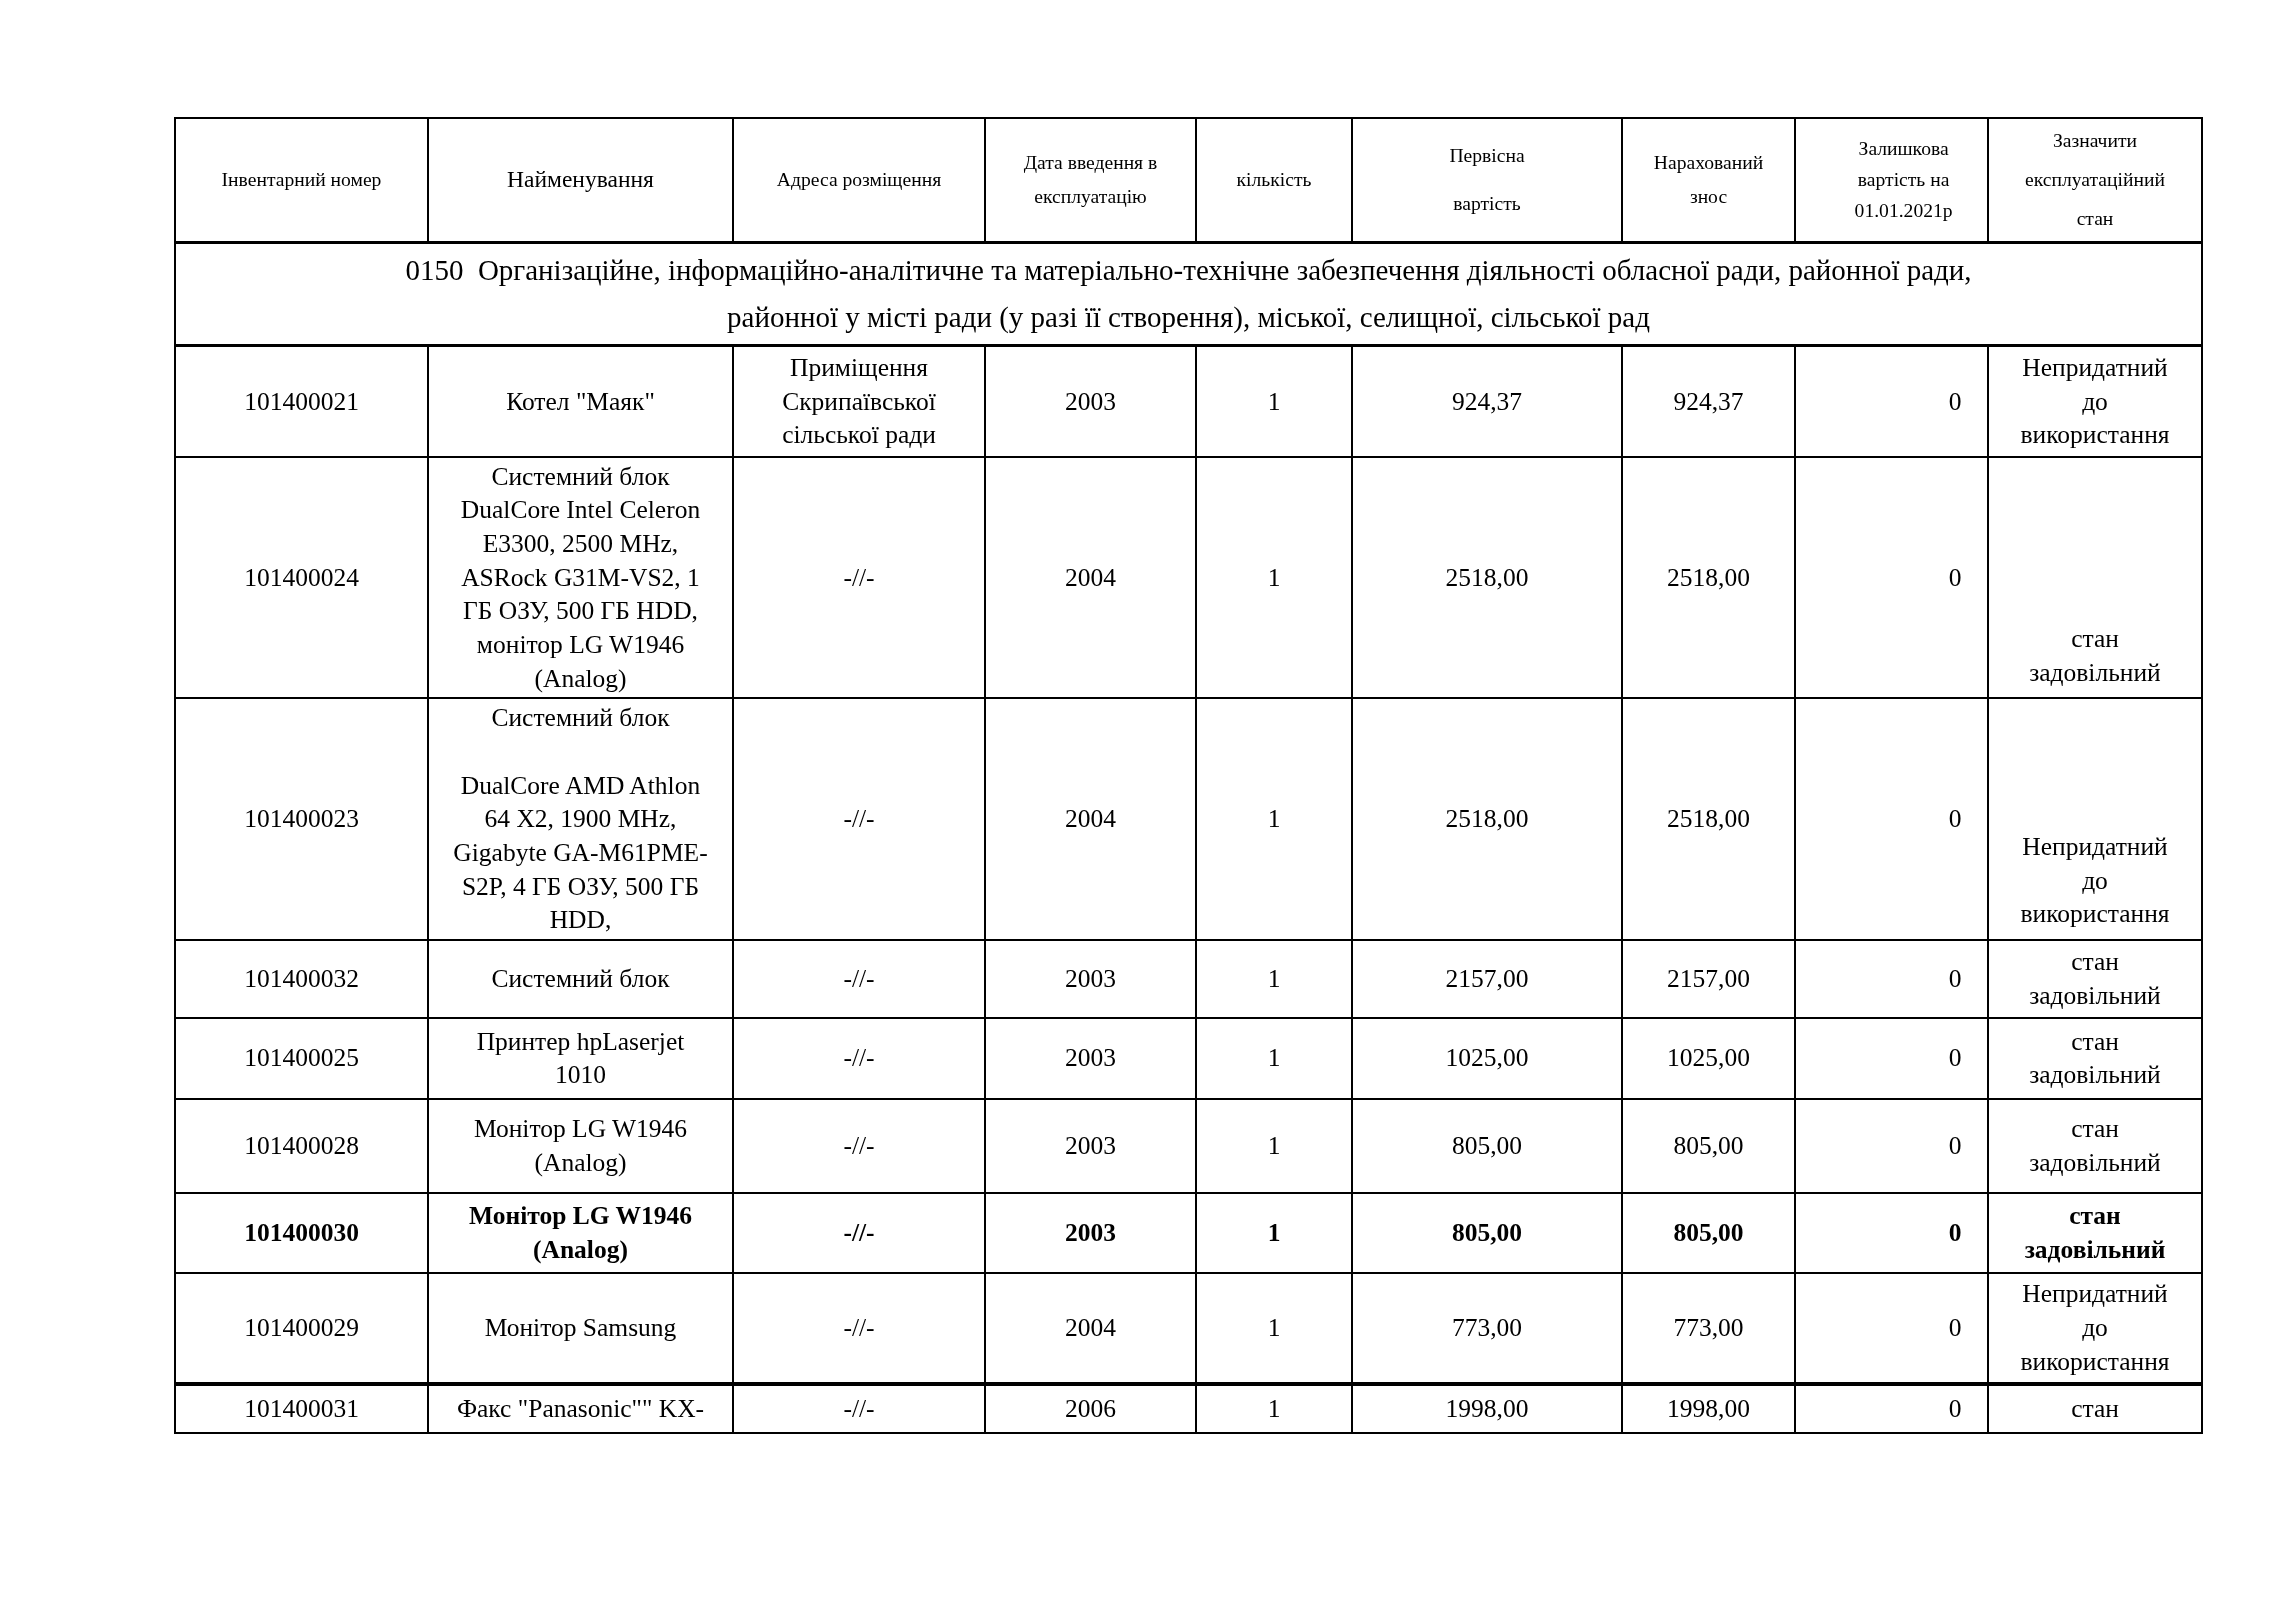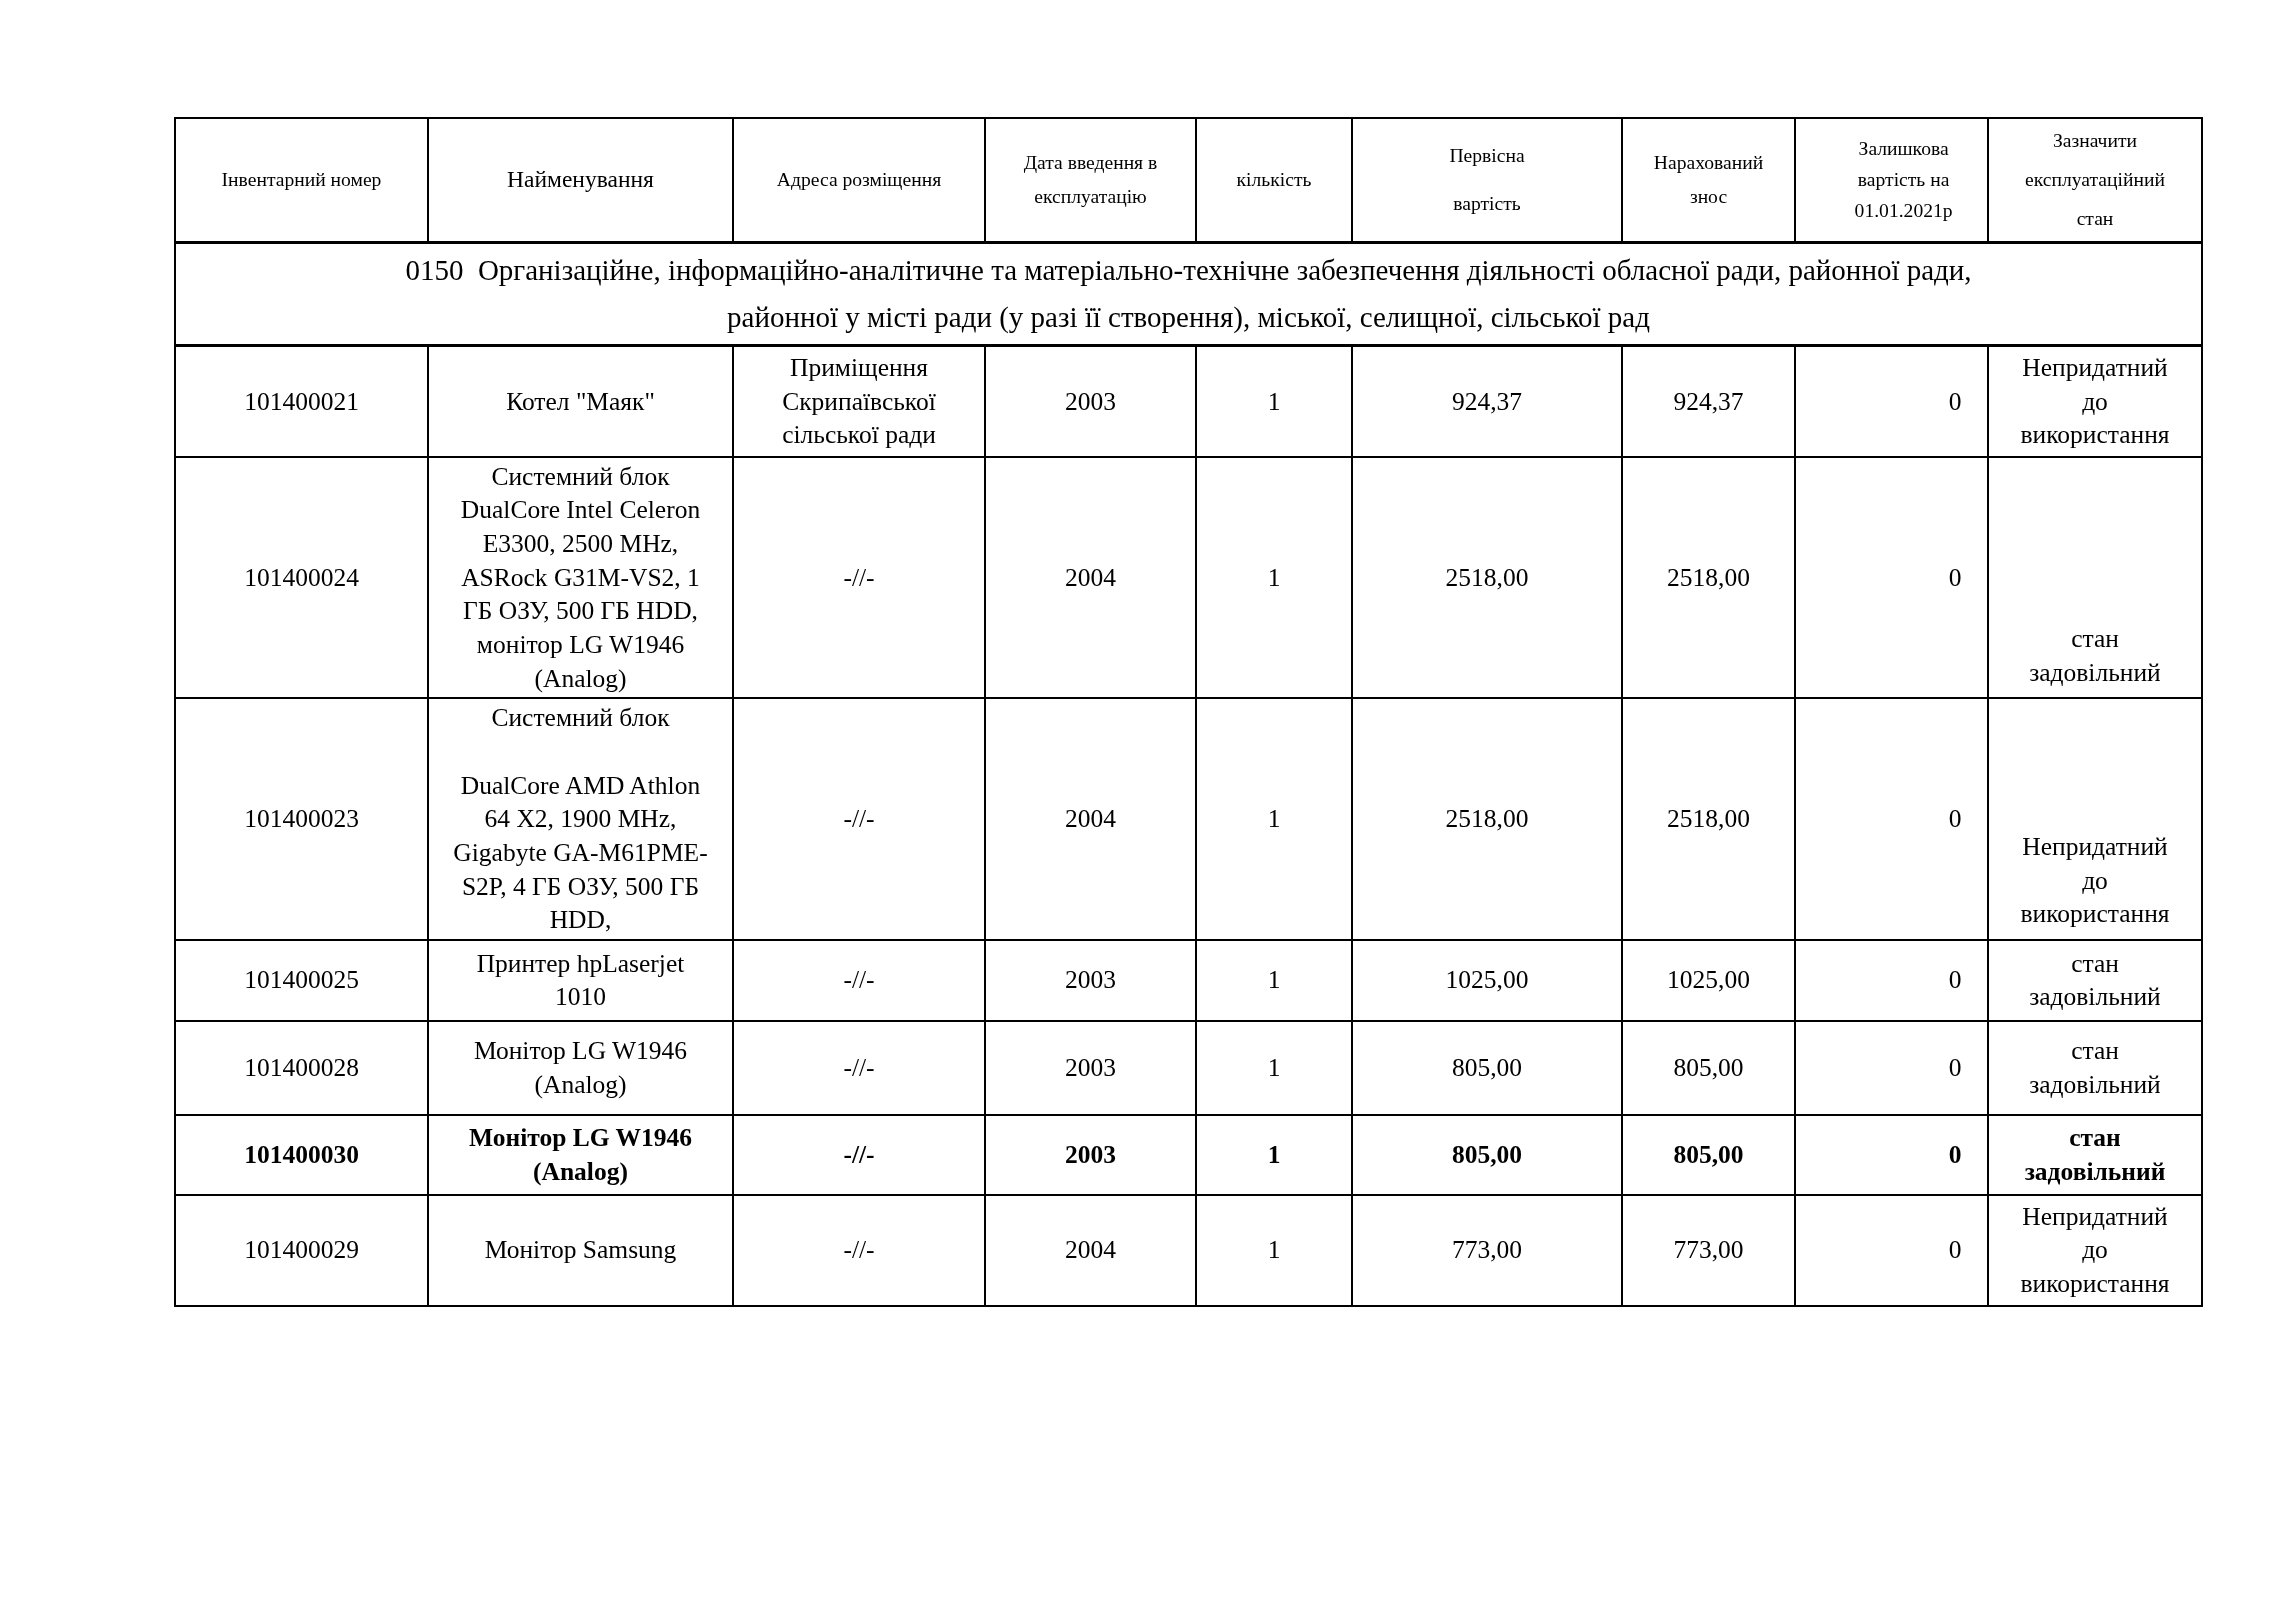--- a/index.html
+++ b/index.html
@@ -150,20 +150,32 @@
           <td class="data col3">-//-</td>
           <td class="data col4">2004</td>
           <td class="data col5">1</td>
           <td class="data col6">2518,00</td>
           <td class="data col7">2518,00</td>
           <td class="data col8 num-right">0</td>
           <td class="data col9 vbottom">Непридатний
 до
 використання</td>
         </tr>
+        <tr style="height: 78px;">
+          <td class="data col1">101400032</td>
+          <td class="data col2">Системний блок</td>
+          <td class="data col3">-//-</td>
+          <td class="data col4">2003</td>
+          <td class="data col5">1</td>
+          <td class="data col6">2157,00</td>
+          <td class="data col7">2157,00</td>
+          <td class="data col8 num-right">0</td>
+          <td class="data col9">стан
+задовільний</td>
+        </tr>
         <tr style="height: 81px; border-radius: 29px;">
           <td class="data col1">101400025</td>
           <td class="data col2">Принтер hpLaserjet
 1010</td>
           <td class="data col3">-//-</td>
           <td class="data col4">2003</td>
           <td class="data col5">1</td>
           <td class="data col6">1025,00</td>
           <td class="data col7">1025,00</td>
           <td class="data col8 num-right">0</td>
@@ -202,16 +214,27 @@
           <td class="data col3">-//-</td>
           <td class="data col4">2004</td>
           <td class="data col5">1</td>
           <td class="data col6">773,00</td>
           <td class="data col7">773,00</td>
           <td class="data col8 num-right">0</td>
           <td class="data col9">Непридатний
 до
 використання</td>
         </tr>
+        <tr class="last-row" style="height: 49px;">
+          <td class="data col1">101400031</td>
+          <td class="data col2">Факс "Panasonic"" KX-</td>
+          <td class="data col3">-//-</td>
+          <td class="data col4">2006</td>
+          <td class="data col5">1</td>
+          <td class="data col6">1998,00</td>
+          <td class="data col7">1998,00</td>
+          <td class="data col8 num-right">0</td>
+          <td class="data col9">стан</td>
+        </tr>
       </tbody>
   </table>
 </div>
 
 
 </body></html>

